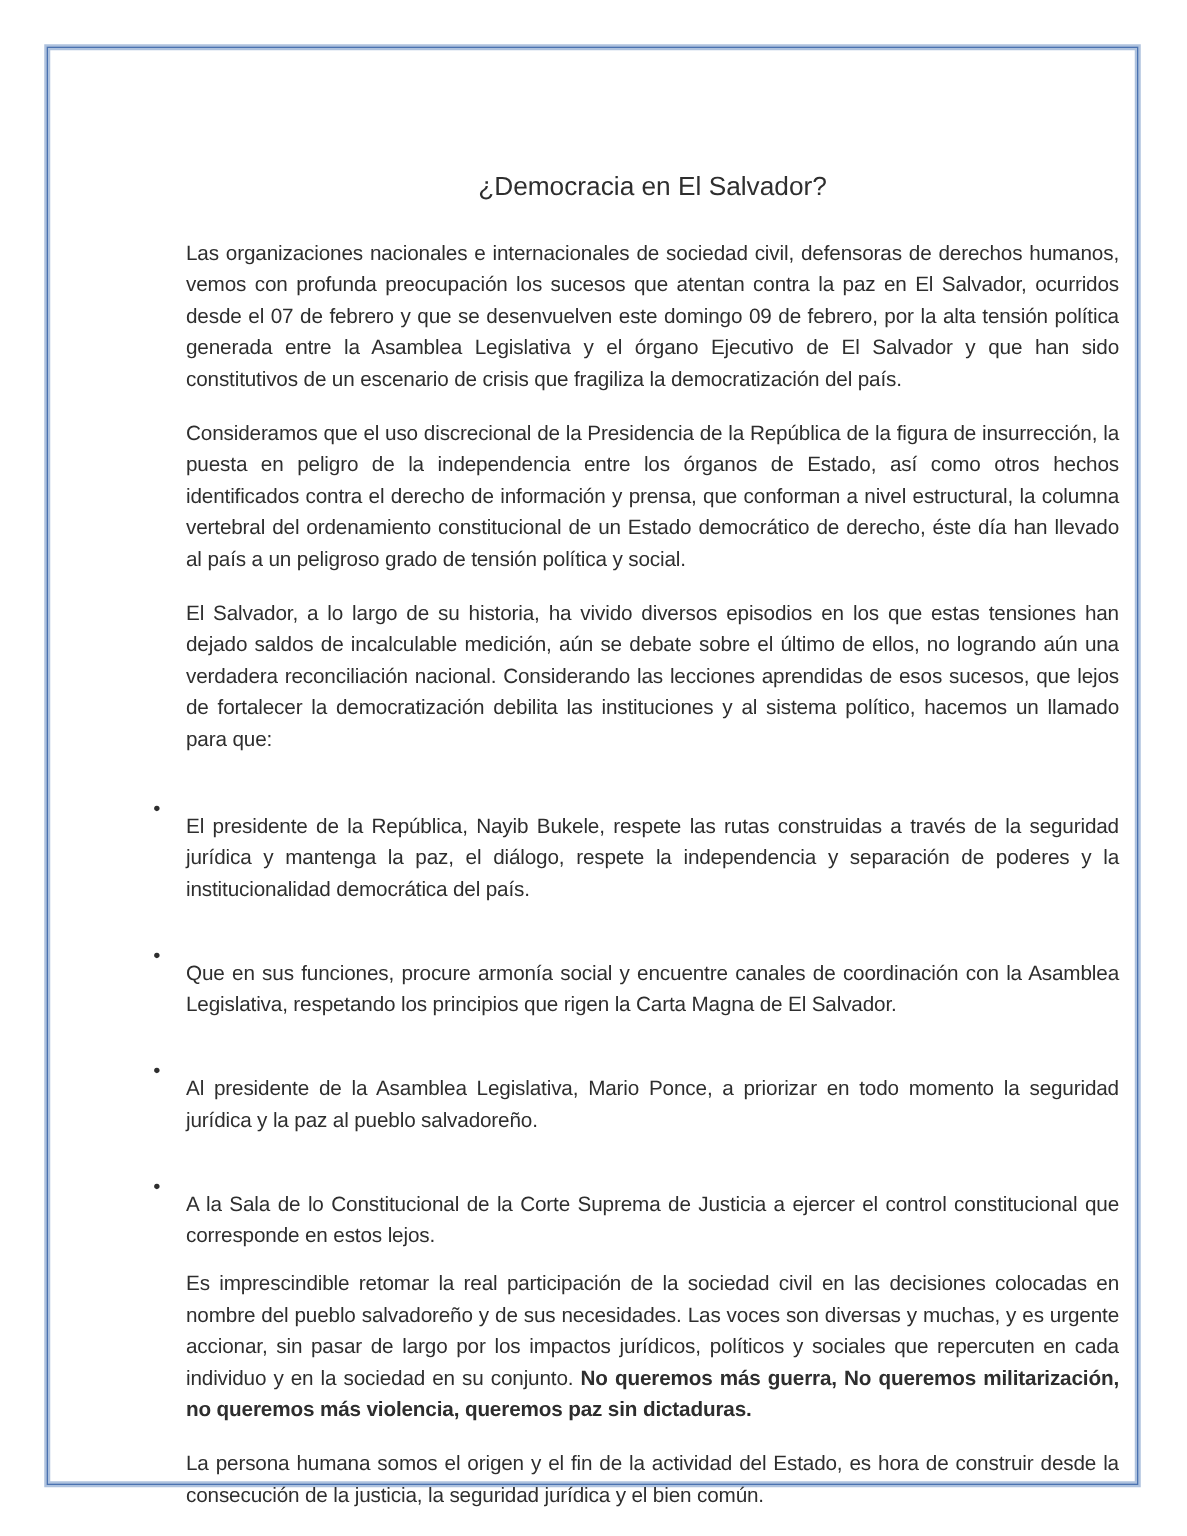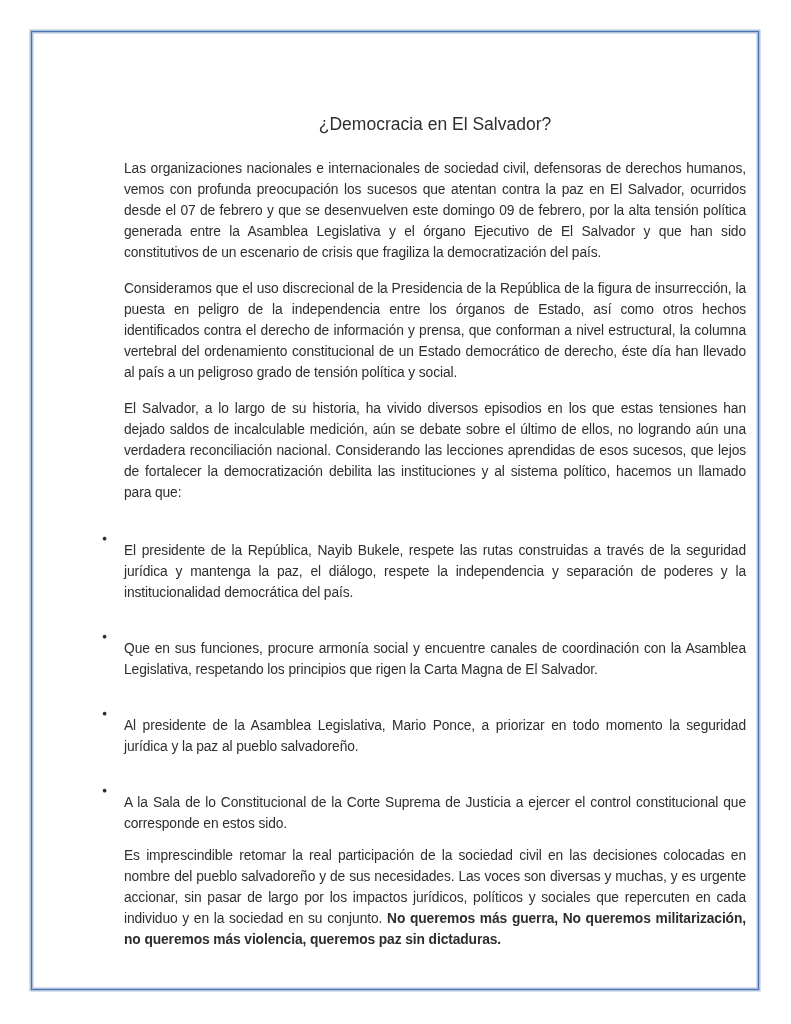--- a/index.html
+++ b/index.html
@@ -117,23 +117,24 @@
         <li class="bullet">
           <span class="marker">●</span>
           <span class="bullet-text">Que en sus funciones, procure armonía social y encuentre canales de coordinación con la Asamblea Legislativa, respetando los principios que rigen la Carta Magna de El Salvador.</span>
         </li>
         <li class="bullet">
           <span class="marker">●</span>
           <span class="bullet-text">Al presidente de la Asamblea Legislativa, Mario Ponce, a priorizar en todo momento la seguridad jurídica y la paz al pueblo salvadoreño.</span>
         </li>
         <li class="bullet">
           <span class="marker">●</span>
-          <span class="bullet-text">A la Sala de lo Constitucional de la Corte Suprema de Justicia a ejercer el control constitucional que corresponde  en estos sido.</span>
+          <span class="bullet-text">A la Sala de lo Constitucional de la Corte Suprema de Justicia a ejercer el control constitucional que corresponde  en estos lejos.</span>
         </li>
       </ul>
 
       <p class="para emphasis"><span>Es imprescindible retomar la real participación de la sociedad civil en las decisiones colocadas en nombre del pueblo salvadoreño y de sus necesidades. Las voces son diversas y muchas, y es urgente accionar, sin pasar de largo por los impactos jurídicos, políticos y sociales que repercuten en cada individuo y en la sociedad en su conjunto. </span><strong>No queremos más guerra, No queremos militarización, no queremos más violencia, queremos  paz sin dictaduras.</strong></p>
 
+      <p class="para closing">La persona humana somos el origen y el fin de la actividad del Estado, es hora de construir desde la consecución de la justicia, la seguridad jurídica y el bien común.</p>
 
 
     </div>
   </div>
 </div>
 
 </body></html>

